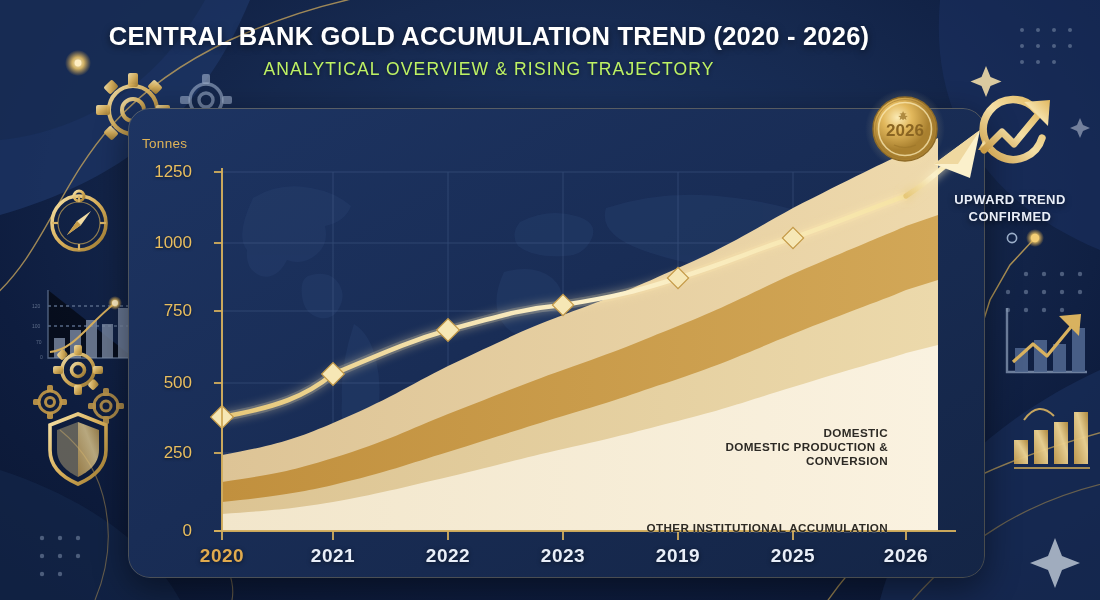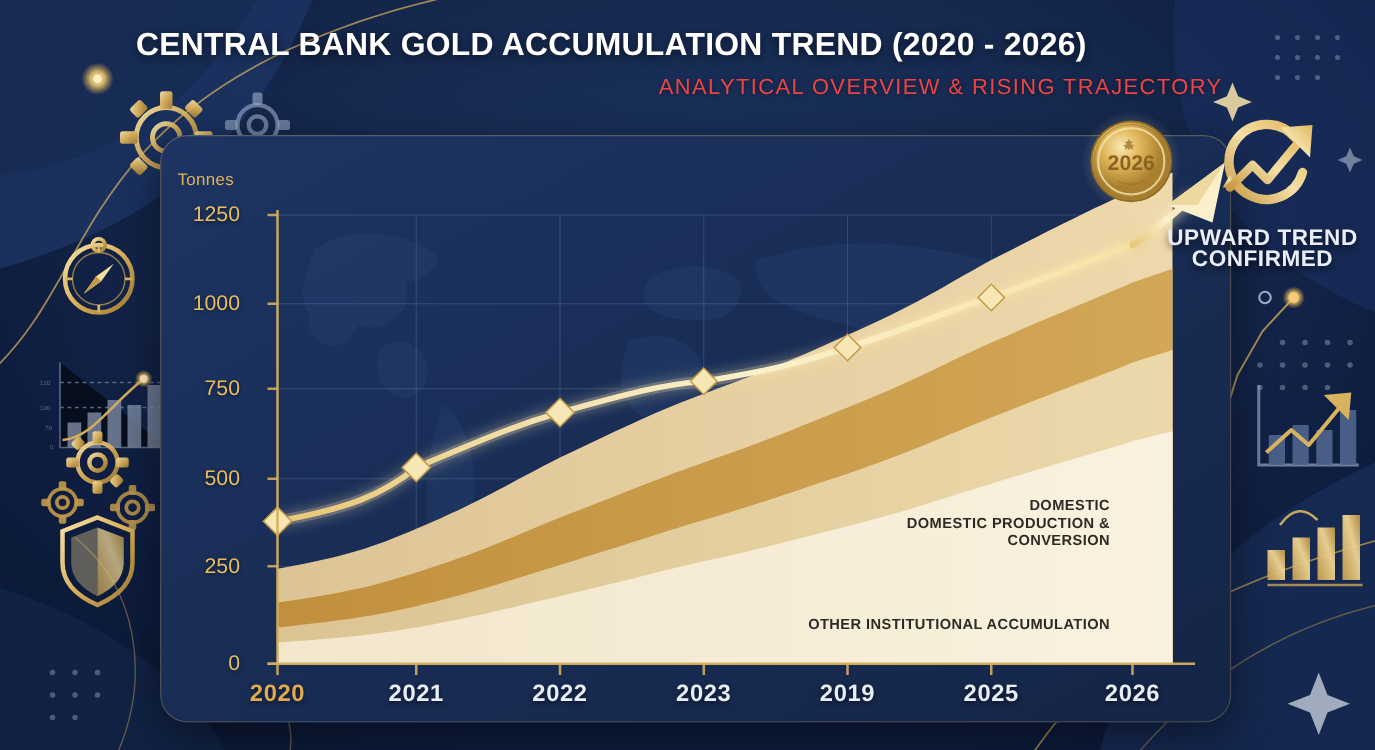--- a/index.html
+++ b/index.html
@@ -21,23 +21,22 @@
 
   
   #header { position:absolute; left:0; top:22px; width:978px; text-align:center; z-index:6; }
   #title {
     font-size:25.5px; font-weight:bold; letter-spacing:.2px;
     color:#ffffff; text-shadow:0 2px 7px rgba(0,0,0,.55);
     white-space:nowrap;
   }
   #subtitle {
     margin-top:8px; font-size:17.5px; font-weight:500; letter-spacing:1.15px;
-    color:#ef4444; text-shadow:0 1px 4px rgba(0,0,0,.45);
+    color:#bef264; text-shadow:0 1px 4px rgba(0,0,0,.45);
     white-space:nowrap;
-    text-align:right;
   }
 
   
   #panel {
     position:absolute; left:128px; top:108px; width:857px; height:470px;
     border-radius:22px;
     background:linear-gradient(150deg,#1d3462 0%,#192d56 45%,#142546 100%);
     box-shadow:0 10px 34px rgba(0,0,0,.45), inset 0 1px 0 rgba(255,255,255,.07);
     overflow:hidden; z-index:4;
   }
@@ -65,26 +64,27 @@
     position:absolute; transform:translateX(-50%);
     font-size:19px; font-weight:bold; color:#e8eef8;
     text-shadow:0 1px 4px rgba(0,0,0,.55); letter-spacing:.5px;
   }
   .xtick.gold { color:#e0aa4e; }
 
   .series-label {
     position:absolute; color:#2d2a24; font-size:11.7px; font-weight:bold;
     letter-spacing:.35px; line-height:14px; text-align:right; z-index:7;
     text-shadow:0 1px 0 rgba(255,255,255,.18);
+    margin-top:28px;
   }
 
   
   #annotation { position:absolute; left:930px; top:88px; width:160px; text-align:center; z-index:8; }
   #annot-text {
-    margin-top:4px; font-size:18px; font-weight:bold; line-height:16.5px;
+    margin-top:14px; font-size:13px; font-weight:bold; line-height:16.5px;
     letter-spacing:.45px; color:#e9eef8; text-shadow:0 2px 6px rgba(0,0,0,.6);
   }
 
   
   #medal { position:absolute; left:864px; top:88px; width:82px; height:82px; z-index:9; }
 
   .deco { position:absolute; z-index:2; }
 </style>
 </head>
 <body>

